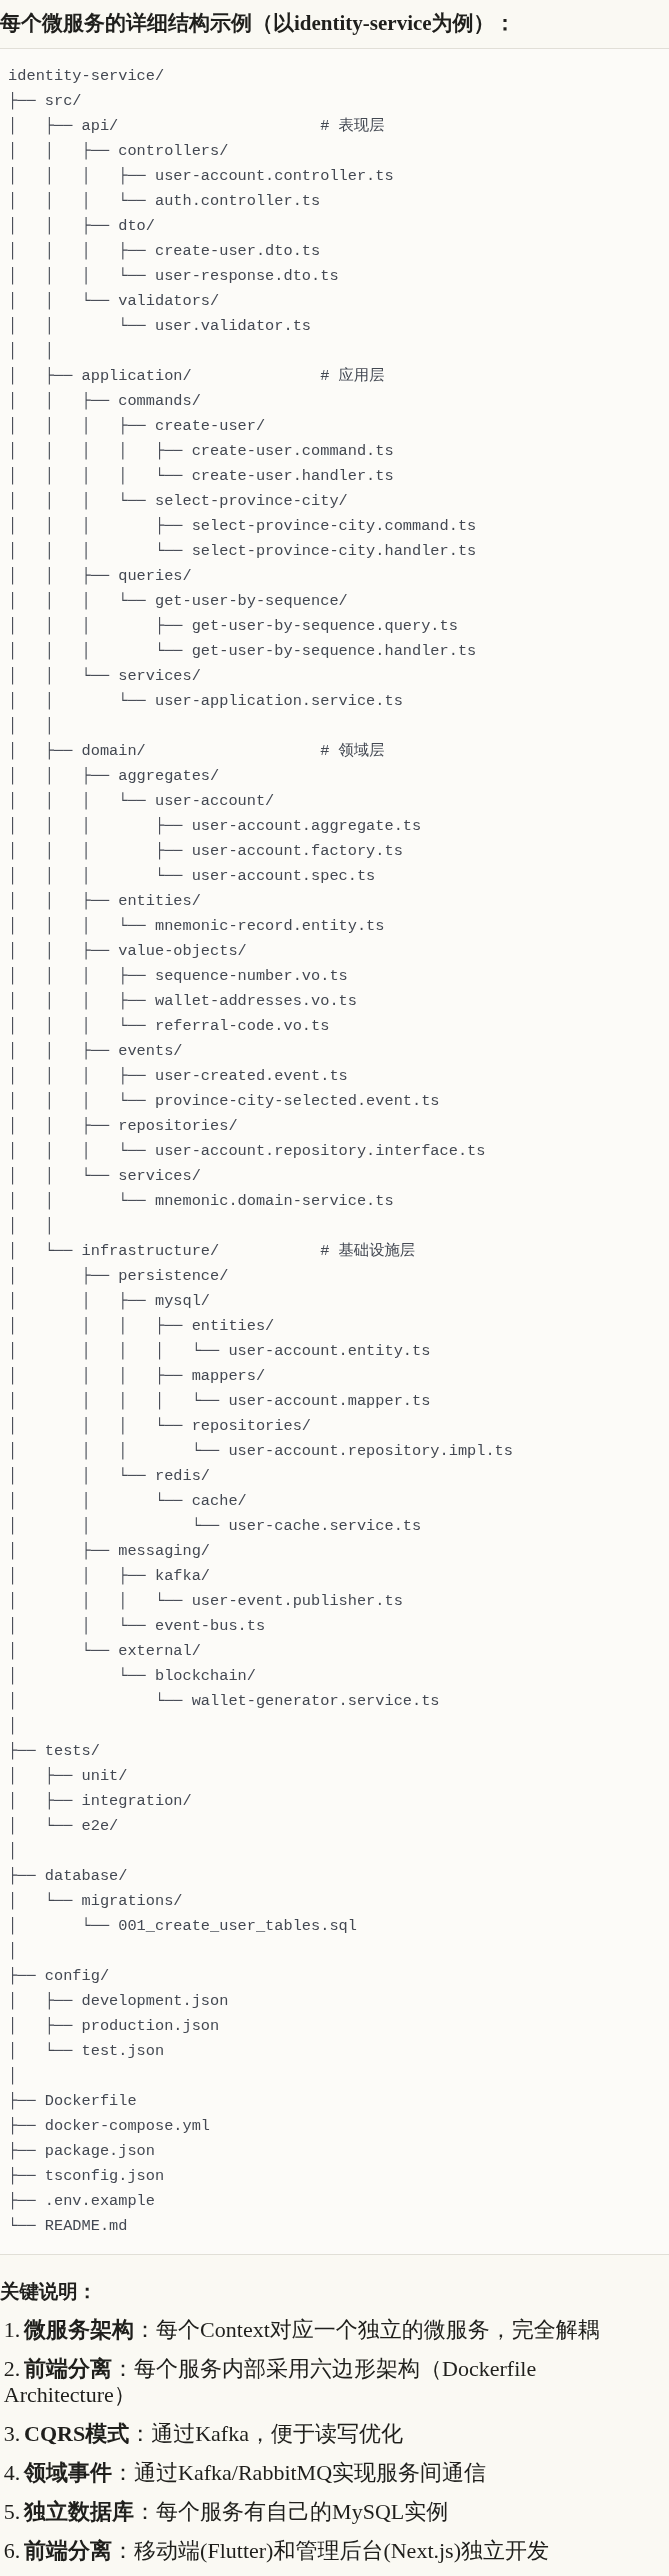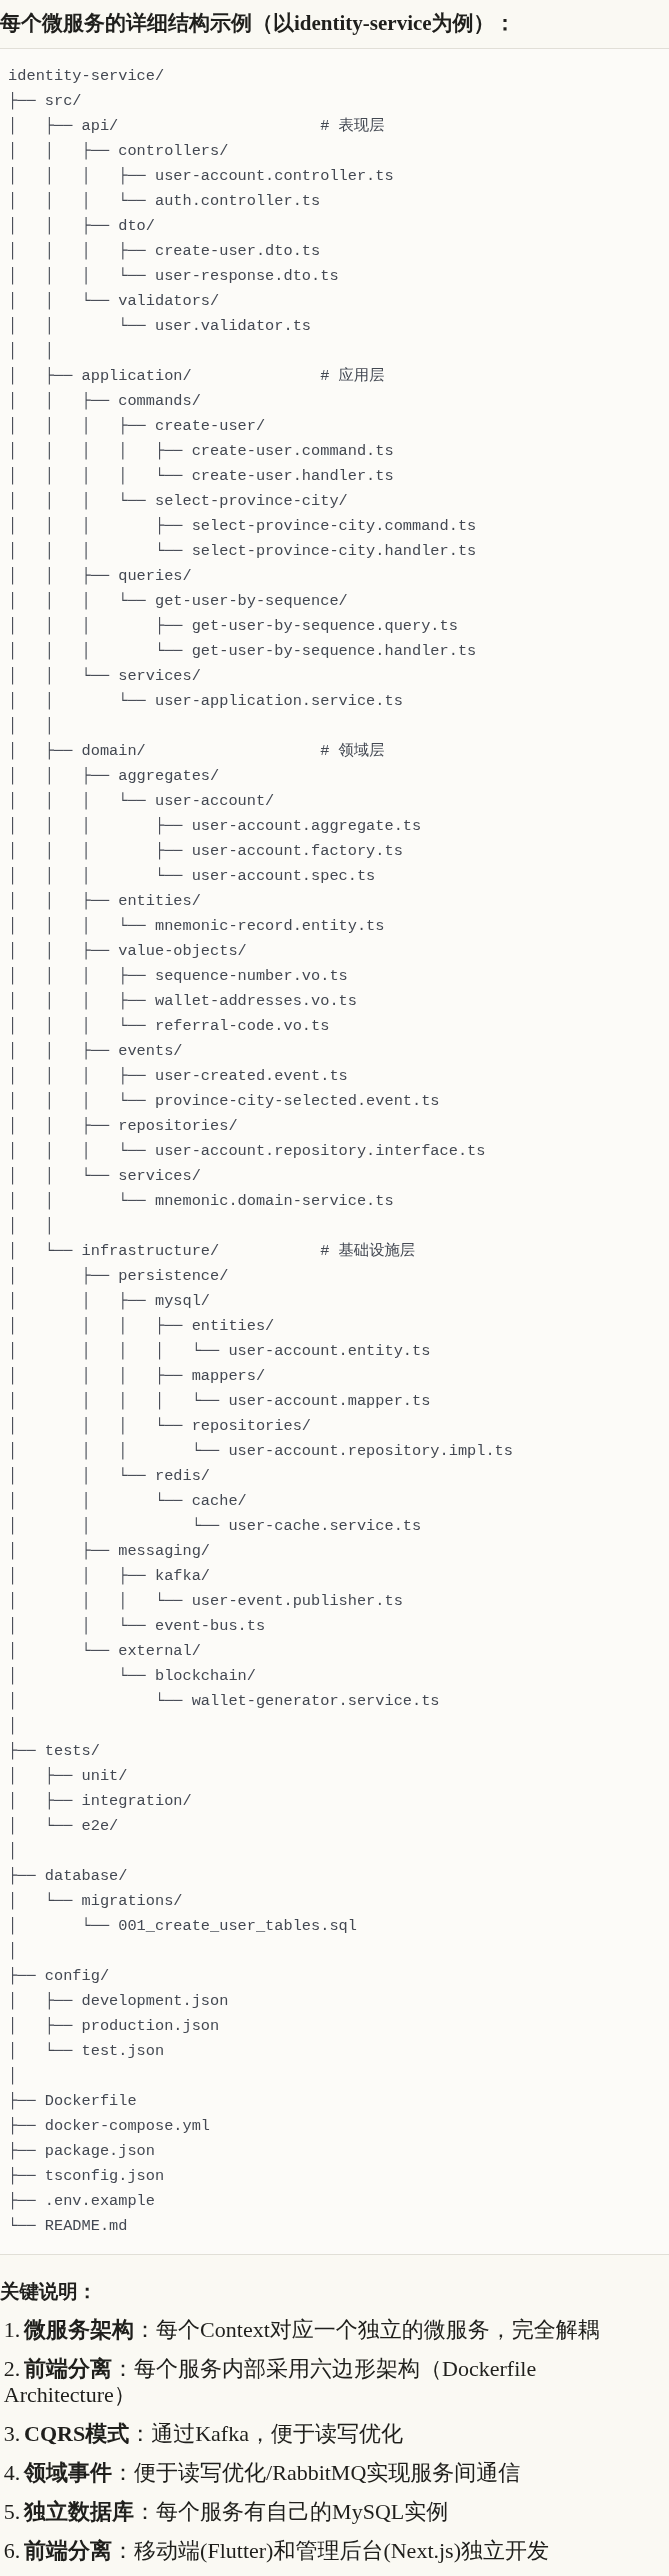--- a/index.html
+++ b/index.html
@@ -157,21 +157,21 @@
 
   <section class="notes">
     <h2 class="notes-heading">关键说明：</h2>
 
     <p class="note-item"><span class="num">1.</span><strong>微服务架构</strong><span>：每个Context对应一个独立的微服务，完全解耦</span></p>
 
     <p class="note-item"><span class="num">2.</span><strong>前端分离</strong><span>：每个服务内部采用六边形架构（Dockerfile Architecture）</span></p>
 
     <p class="note-item"><span class="num">3.</span><strong>CQRS模式</strong><span>：通过Kafka，便于读写优化</span></p>
 
-    <p class="note-item"><span class="num">4.</span><strong>领域事件</strong><span>：便于读写优化/RabbitMQ实现服务间通信</span></p>
+    <p class="note-item"><span class="num">4.</span><strong>领域事件</strong><span>：通过Kafka/RabbitMQ实现服务间通信</span></p>
 
     <p class="note-item"><span class="num">5.</span><strong>独立数据库</strong><span>：每个服务有自己的MySQL实例</span></p>
 
     <p class="note-item"><span class="num">6.</span><strong>前端分离</strong><span>：移动端(Flutter)和管理后台(Next.js)独立开发</span></p>
 
     <p class="closing">这个结构可以让您的团队并行开发，每个Context可以由不同的小组负责，互不干扰。</p>
   </section>
 
 </div>
 

